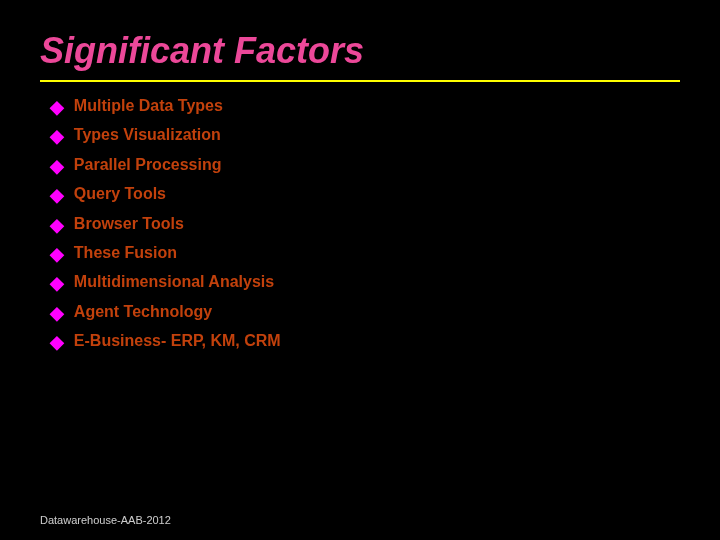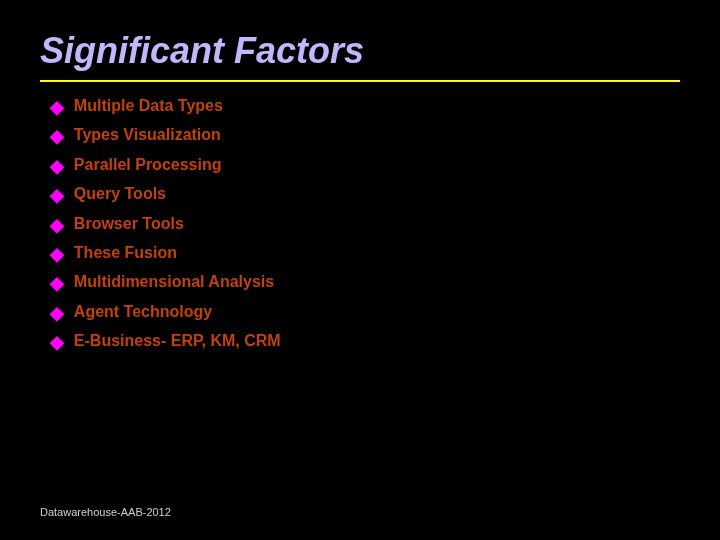--- a/index.html
+++ b/index.html
@@ -26,21 +26,21 @@
     }
 
     .title-section {
       margin-bottom: 10px;
     }
 
     .slide-title {
       font-size: 36px;
       font-style: italic;
       font-weight: bold;
-      color: #c4b5fd;
+      color: #ec4899;
       margin-bottom: 8px;
     }
 
     .title-underline {
       height: 2px;
       background-color: #ffff00;
       width: 100%;
       margin-bottom: 14px;
     }
 
@@ -75,21 +75,21 @@
       line-height: 1.3;
     }
 
     .bullet-text {
       line-height: 1.3;
       color: #c2410c;
     }
 
     .footer {
       position: absolute;
-      bottom: 22px;
+      bottom: 14px;
       left: 40px;
       color: #ffffff;
       font-size: 11px;
       opacity: 0.8;
     }
   </style>
 </head>
 <body>
 
 <div class="slide-container">

